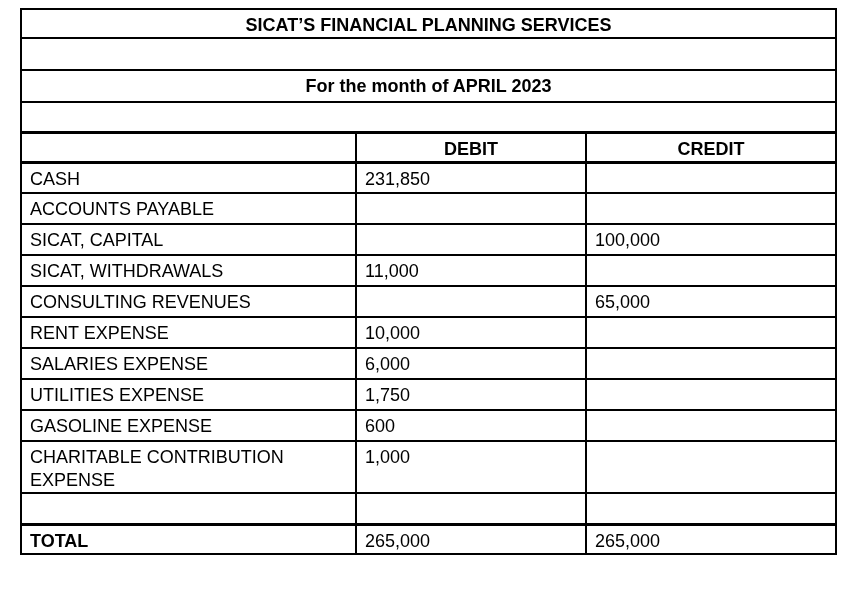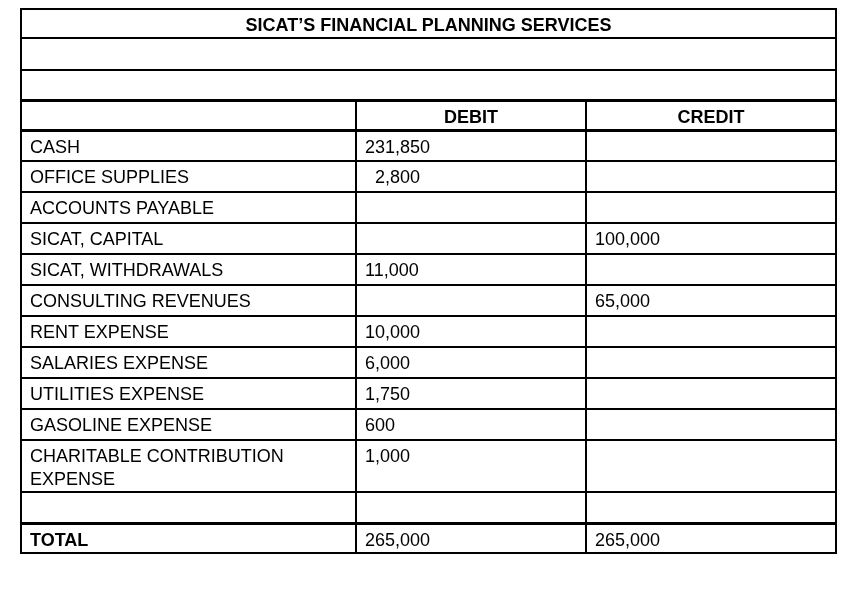--- a/index.html
+++ b/index.html
@@ -65,39 +65,37 @@
     <col style="width:250px">
   </colgroup>
   <tbody>
 
     <tr class="r25">
       <td colspan="3" class="title-cell">SICAT’S FINANCIAL PLANNING SERVICES</td>
     </tr>
     <tr class="r32">
       <td colspan="3" class="title-cell"></td>
     </tr>
+    <tr class="r32">
+      <td colspan="3" class="title-cell">For the month of APRIL 2023</td>
+    </tr>
 
     <tr class="r30">
       <td colspan="3"></td>
     </tr>
 
     <tr class="hdr r28">
       <td class="name-cell"></td>
       <td>DEBIT</td>
       <td>CREDIT</td>
     </tr>
 
     <tr class="r31">
       <td class="name-cell">CASH</td>
       <td class="num">231,850</td>
-      <td class="num"></td>
-    </tr>
-    <tr class="r31">
-      <td class="name-cell">OFFICE SUPPLIES</td>
-      <td class="num">  2,800</td>
       <td class="num"></td>
     </tr>
     <tr class="r31">
       <td class="name-cell">ACCOUNTS PAYABLE</td>
       <td class="num"></td>
       <td class="num"></td>
     </tr>
     <tr class="r31">
       <td class="name-cell">SICAT, CAPITAL</td>
       <td class="num"></td>

